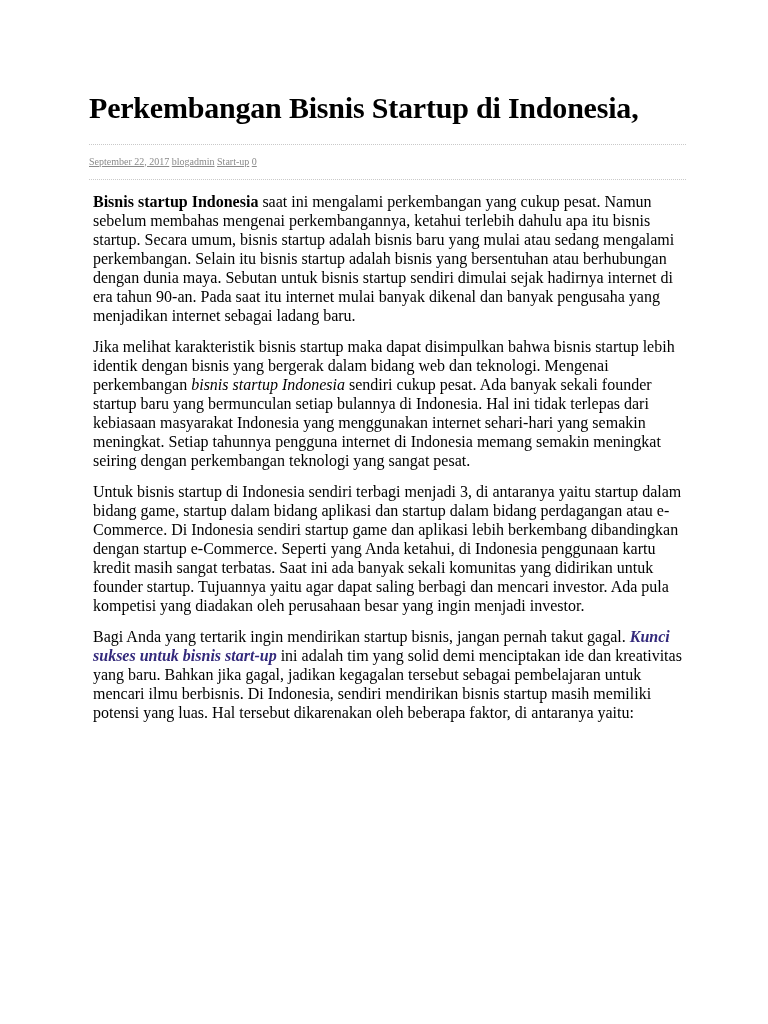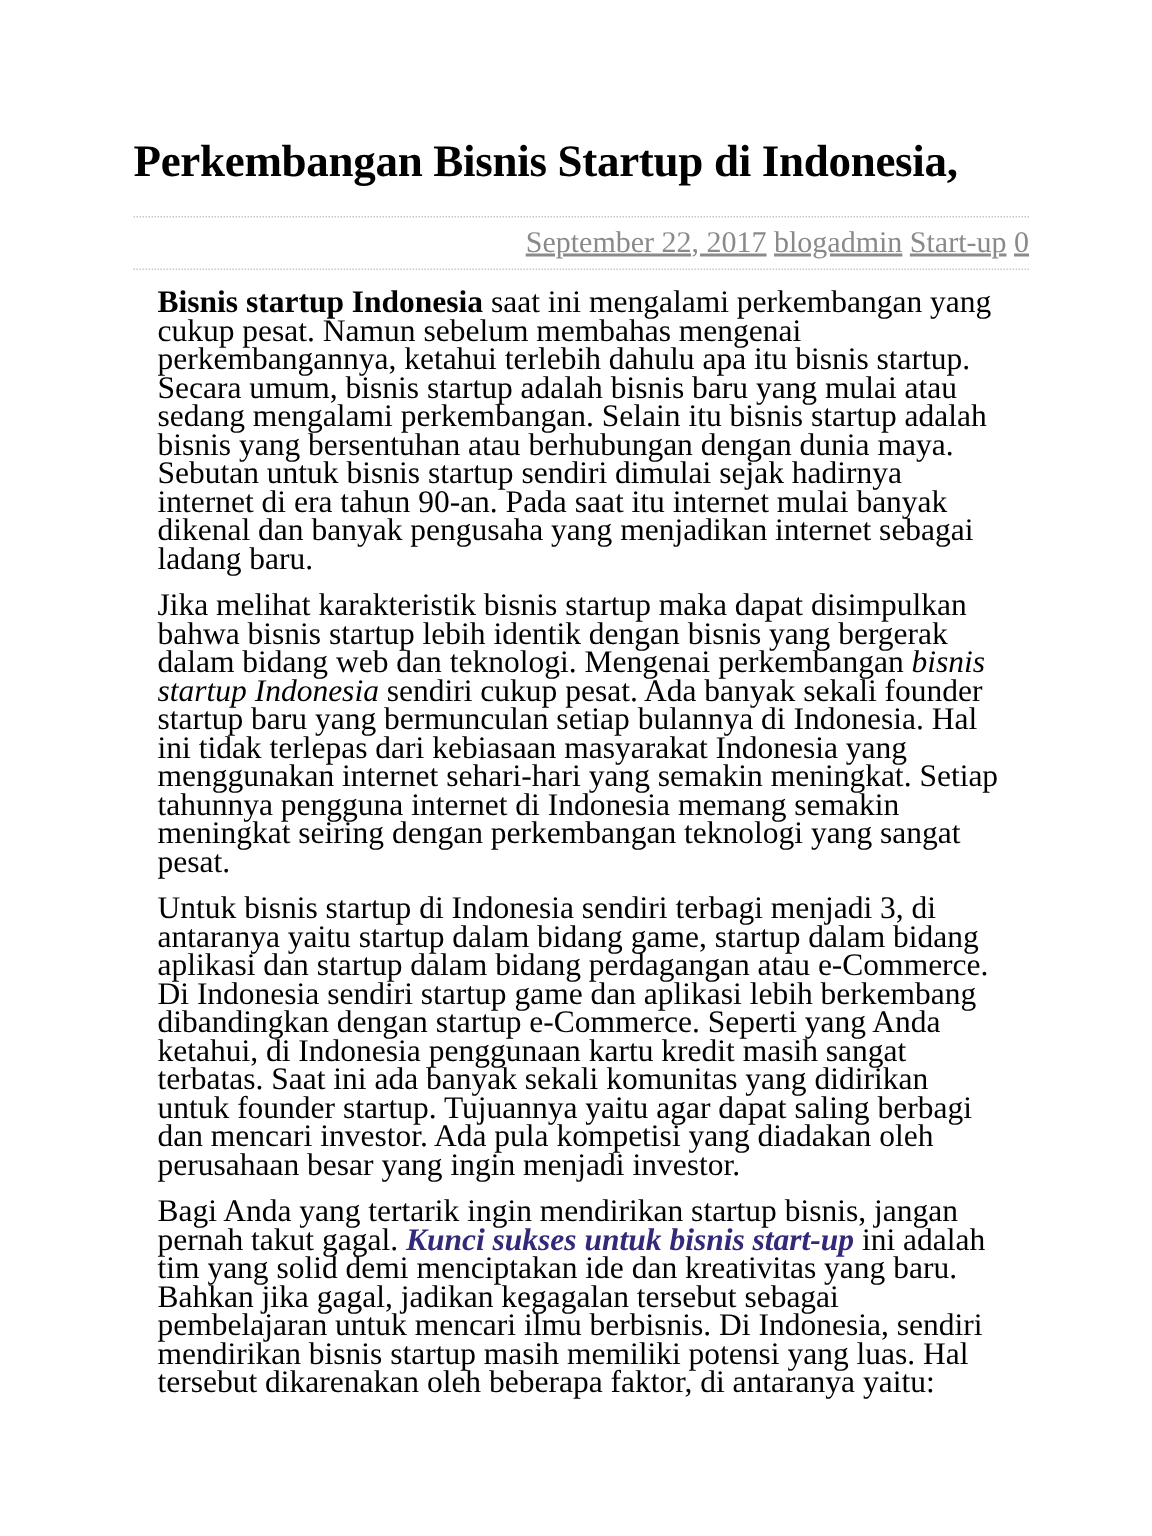--- a/index.html
+++ b/index.html
@@ -30,33 +30,32 @@
     letter-spacing: -0.2px;
   }
   .title-line {
     display: block;
     white-space: nowrap;
   }
   .post-meta {
     border-top: 1px dotted #c9c9c9;
     border-bottom: 1px dotted #c9c9c9;
     padding: 7px 0;
-    font-size: 20px;
+    font-size: 10px;
     line-height: 20px;
     color: #8a8a8a;
-    text-align: right;
   }
   .post-meta a {
     color: #8a8a8a;
     text-decoration: underline;
     cursor: pointer;
   }
   .body-paragraph {
-    margin: 12px 16px;
-    font-size: 21px;
+    margin: 12px 4px;
+    font-size: 16px;
     line-height: 19px;
     color: #000000;
     text-align: left;
   }
   .run-normal { font-weight: 400; font-style: normal; }
   .run-bold   { font-weight: 700; }
   .run-italic { font-style: italic; }
   .run-link   {
     font-weight: 700;
     font-style: italic;

